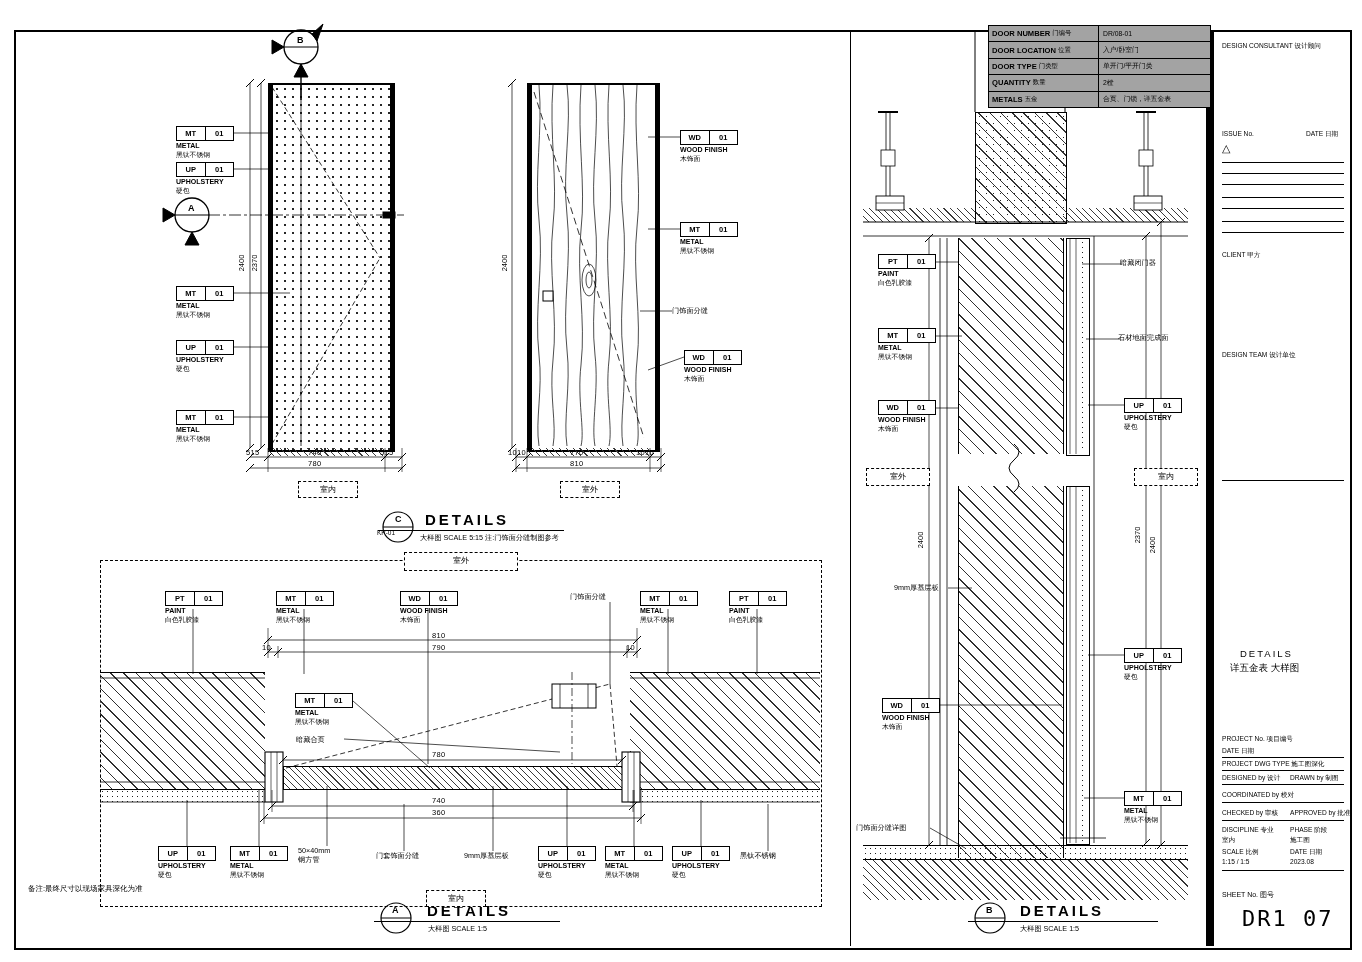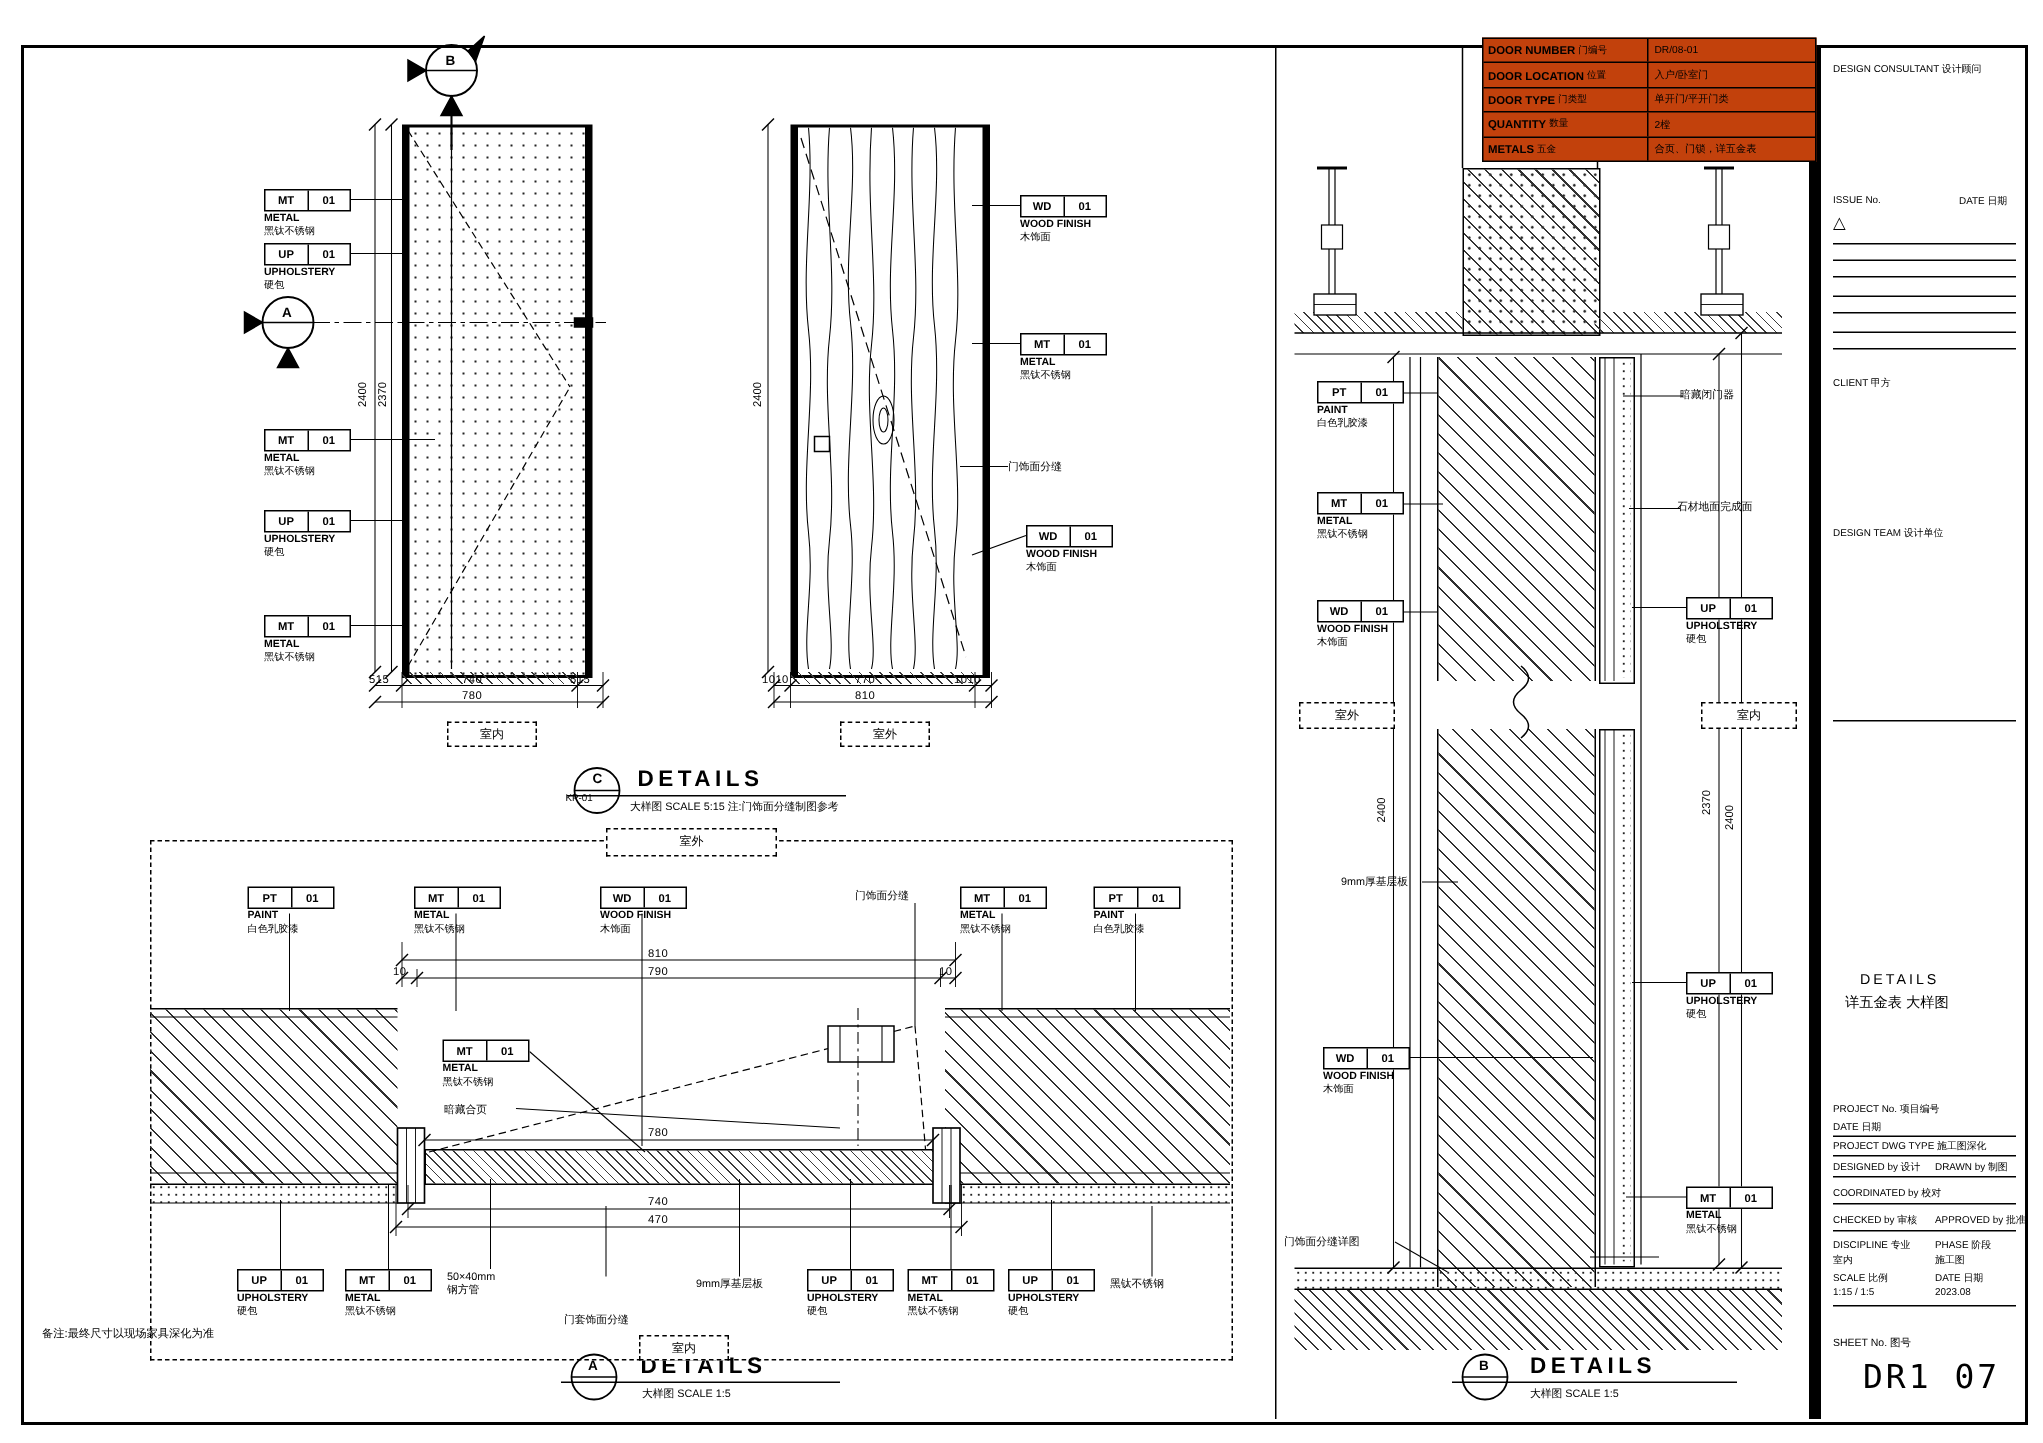--- a/index.html
+++ b/index.html
@@ -22,21 +22,21 @@
   .cotext{position:absolute;font-size:7.2px;z-index:7;white-space:pre-line;text-align:left;line-height:1.3;}
   .dim{position:absolute;font-size:7.5px;letter-spacing:.3px;z-index:6;text-align:left;}
   .vdim{position:absolute;width:40px;height:10px;font-size:7.5px;text-align:center;transform:rotate(-90deg);z-index:6;}
   .viewtag{position:absolute;border:1.1px dashed #000;background:#fff;text-align:center;
     font-size:8px;line-height:15px;z-index:8;}
   .dtitle{position:absolute;font-size:15px;font-weight:bold;letter-spacing:3px;z-index:6;}
   .dscale{position:absolute;font-size:7.2px;z-index:6;}
   .dletter{position:absolute;font-size:9px;font-weight:bold;z-index:7;}
   .tb{font-size:6.6px;}
   .tline{position:absolute;background:#000;height:1px;}
-  #door-table{position:absolute;left:988px;top:25px;width:221px;border:1.6px solid #000;background:#c2410c;z-index:9;}
+  #door-table{position:absolute;left:988px;top:25px;width:221px;border:1.6px solid #000;background:#a3a3a3;z-index:9;}
   .dt-row{display:flex;height:15.4px;border-bottom:1px solid #000;align-items:center;}
   .dt-row:last-child{border-bottom:none;}
   .dt-label{width:106px;border-right:1px solid #000;height:100%;display:flex;align-items:center;padding-left:3px;font-size:7.6px;font-weight:bold;}
   .dt-label small{font-size:6.4px;font-weight:normal;margin-left:2px;}
   .dt-val{flex:1;padding-left:4px;font-size:6.8px;}
   svg{position:absolute;left:0;top:0;z-index:5;}
   .under{position:absolute;height:1.4px;background:#000;z-index:6;}
 </style>
 </head>
 <body>
@@ -287,21 +287,21 @@
   <div class="dim" style="left:508px;top:448px;width:28px;">1010</div>
   <div class="dim" style="left:570px;top:448px;width:36px;">770</div>
   <div class="dim" style="left:636px;top:448px;width:28px;">1010</div>
   <div class="dim" style="left:570px;top:459px;width:36px;">810</div>
   <div class="dim" style="left:432px;top:631px;width:40px;">810</div>
   <div class="dim" style="left:262px;top:643px;width:16px;">10</div>
   <div class="dim" style="left:432px;top:643px;width:40px;">790</div>
   <div class="dim" style="left:626px;top:643px;width:16px;">10</div>
   <div class="dim" style="left:432px;top:750px;width:40px;">780</div>
   <div class="dim" style="left:432px;top:796px;width:40px;">740</div>
-  <div class="dim" style="left:432px;top:808px;width:40px;">470</div>
+  <div class="dim" style="left:432px;top:808px;width:40px;">360</div>
   <div class="vdim" style="left:901px;top:535px;">2400</div>
   <div class="vdim" style="left:1118px;top:530px;">2370</div>
   <div class="vdim" style="left:1133px;top:540px;">2400</div>
 
   <div class="viewtag" style="left:298px;top:481px;width:58px;height:15px;">室内</div>
   <div class="viewtag" style="left:560px;top:481px;width:58px;height:15px;">室外</div>
   <div class="viewtag" style="left:404px;top:552px;width:112px;height:17px;line-height:16px;">室外</div>
   <div class="viewtag" style="left:426px;top:890px;width:58px;height:15px;">室内</div>
   <div class="viewtag" style="left:866px;top:468px;width:62px;height:16px;">室外</div>
   <div class="viewtag" style="left:1134px;top:468px;width:62px;height:16px;">室内</div>
@@ -474,21 +474,21 @@
       <div class="co" style="left: 230px; top: 846px;">
         <div class="tag">
           <span>MT</span>
           <span>01</span>
         </div>
         <div class="en">METAL</div>
         <div class="cn">黑钛不锈钢</div>
       </div>
       <div class="cotext" style="left: 298px; top: 846px;">50×40mm
 钢方管</div>
-      <div class="cotext" style="left: 376px; top: 851px; margin-top: 24px;">门套饰面分缝</div>
+      <div class="cotext" style="left: 376px; top: 851px;">门套饰面分缝</div>
       <div class="cotext" style="left: 464px; top: 851px;">9mm厚基层板</div>
       <div class="co" style="left: 538px; top: 846px;">
         <div class="tag">
           <span>UP</span>
           <span>01</span>
         </div>
         <div class="en">UPHOLSTERY</div>
         <div class="cn">硬包</div>
       </div>
       <div class="co" style="left: 605px; top: 846px;">

